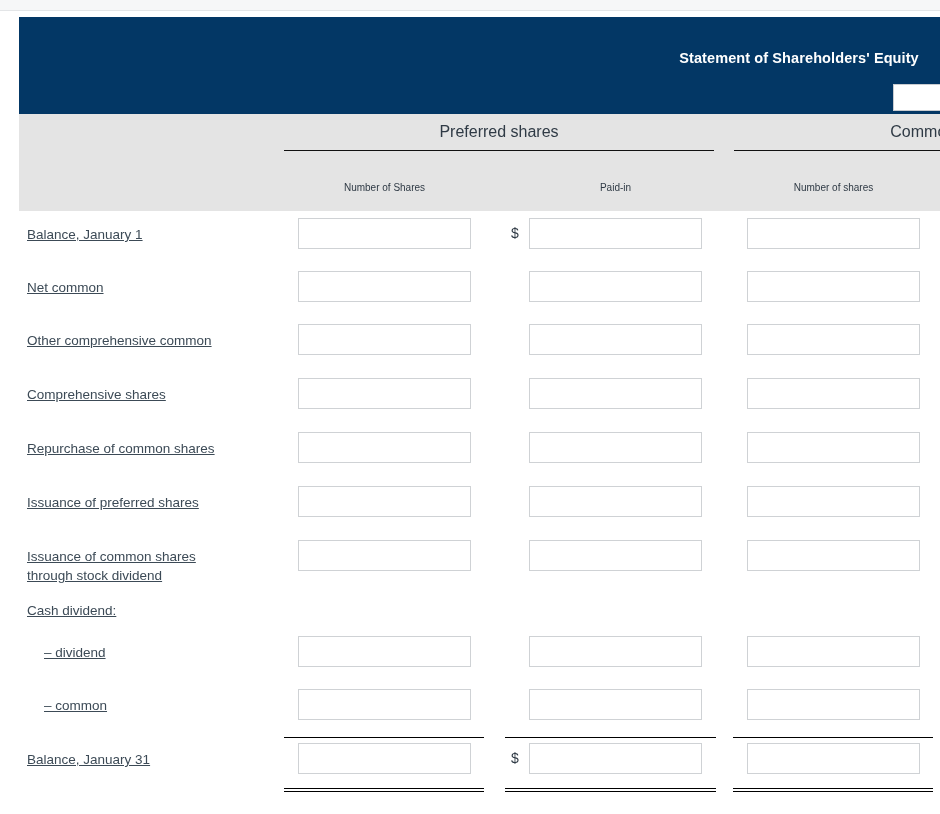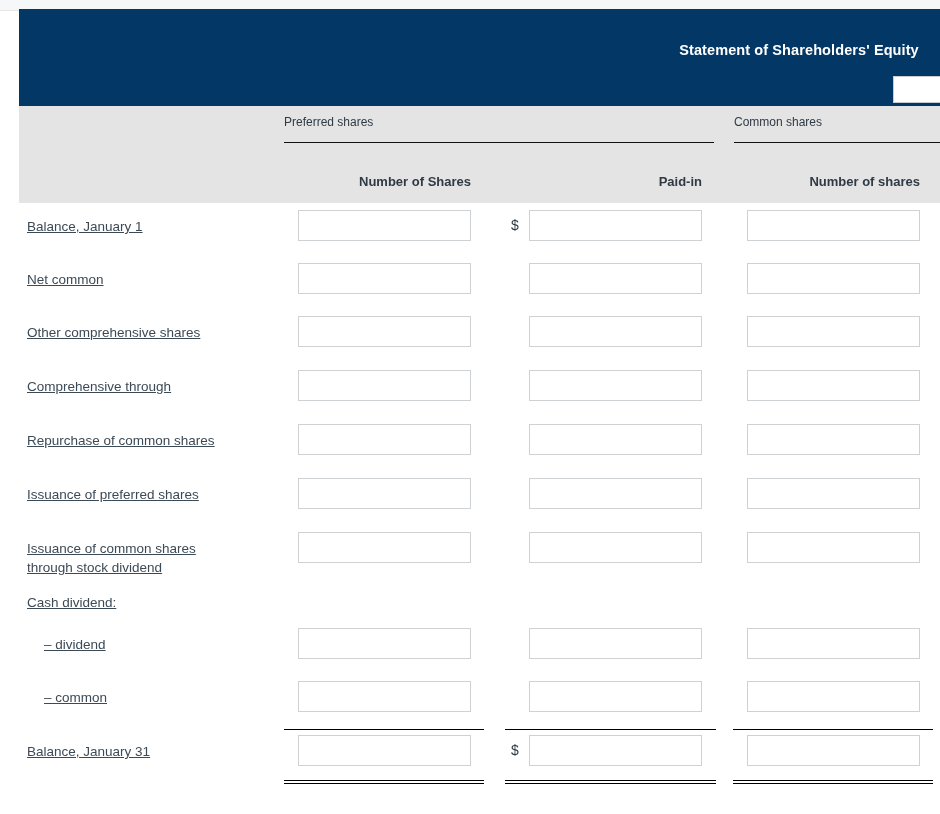--- a/index.html
+++ b/index.html
@@ -28,21 +28,21 @@
   #top-gap {
     position: absolute;
     left: 0; top: 12px;
     width: 940px; height: 5px;
     background: #ffffff;
   }
 
   
   #worksheet {
     position: absolute;
-    left: 19px; top: 9px;
+    left: 19px; top: 17px;
     width: 921px;
     height: 797px;
     background: #a3a3a3;
     overflow: hidden;
   }
 
   
   #title-bar {
     position: relative;
     height: 97px;
@@ -76,38 +76,38 @@
   
   #header-band {
     position: relative;
     height: 97px;
     background: #e4e4e4;
     overflow: hidden;
   }
   .group-head {
     position: absolute;
     top: 9px;
-    font-size: 12px;
+    text-align: center;
+    font-size: 16px;
     color: #2f3a45;
     white-space: nowrap;
   }
   .group-rule {
     position: absolute;
     top: 36px;
     height: 0;
     border-top: 1.6px solid #111111;
   }
   .col-head {
     position: absolute;
     top: 68px;
-    text-align: right;
-    font-size: 13px;
+    text-align: center;
+    font-size: 10px;
     color: #2f3a45;
     white-space: nowrap;
-    font-weight: bold;
   }
 
   
   #rows {
     position: relative;
     width: 921px;
     height: 603px;
     background: #ffffff;
     overflow: hidden;
   }
@@ -199,27 +199,27 @@
         <div class="cell" style="left: 510px; width: 173px; top: 0px;"><input type="text" style=""></div>
         <div class="cell" style="left: 728px; width: 173px; top: 0px;"><input type="text" style=""></div>
       </div>
       <div class="row" style="top: 60px; height: 40px;">
         <div class="row-label" style="top: 7px;">Net common</div>
         <div class="cell" style="left: 279px; width: 173px; top: 0px;"><input type="text" style=""></div>
         <div class="cell" style="left: 510px; width: 173px; top: 0px;"><input type="text" style=""></div>
         <div class="cell" style="left: 728px; width: 173px; top: 0px;"><input type="text" style=""></div>
       </div>
       <div class="row" style="top: 113px; height: 40px;">
-        <div class="row-label" style="top: 7px;">Other comprehensive shares</div>
+        <div class="row-label" style="top: 7px;">Other comprehensive common</div>
         <div class="cell" style="left: 279px; width: 173px; top: 0px;"><input type="text" style=""></div>
         <div class="cell" style="left: 510px; width: 173px; top: 0px;"><input type="text" style=""></div>
         <div class="cell" style="left: 728px; width: 173px; top: 0px;"><input type="text" style=""></div>
       </div>
       <div class="row" style="top: 167px; height: 40px;">
-        <div class="row-label" style="top: 7px;">Comprehensive through</div>
+        <div class="row-label" style="top: 7px;">Comprehensive shares</div>
         <div class="cell" style="left: 279px; width: 173px; top: 0px;"><input type="text" style=""></div>
         <div class="cell" style="left: 510px; width: 173px; top: 0px;"><input type="text" style=""></div>
         <div class="cell" style="left: 728px; width: 173px; top: 0px;"><input type="text" style=""></div>
       </div>
       <div class="row" style="top: 275px; height: 40px;">
         <div class="row-label" style="top: 7px;">Issuance of preferred shares</div>
         <div class="cell" style="left: 279px; width: 173px; top: 0px;"><input type="text" style=""></div>
         <div class="cell" style="left: 510px; width: 173px; top: 0px;"><input type="text" style=""></div>
         <div class="cell" style="left: 728px; width: 173px; top: 0px;"><input type="text" style=""></div>
       </div>

